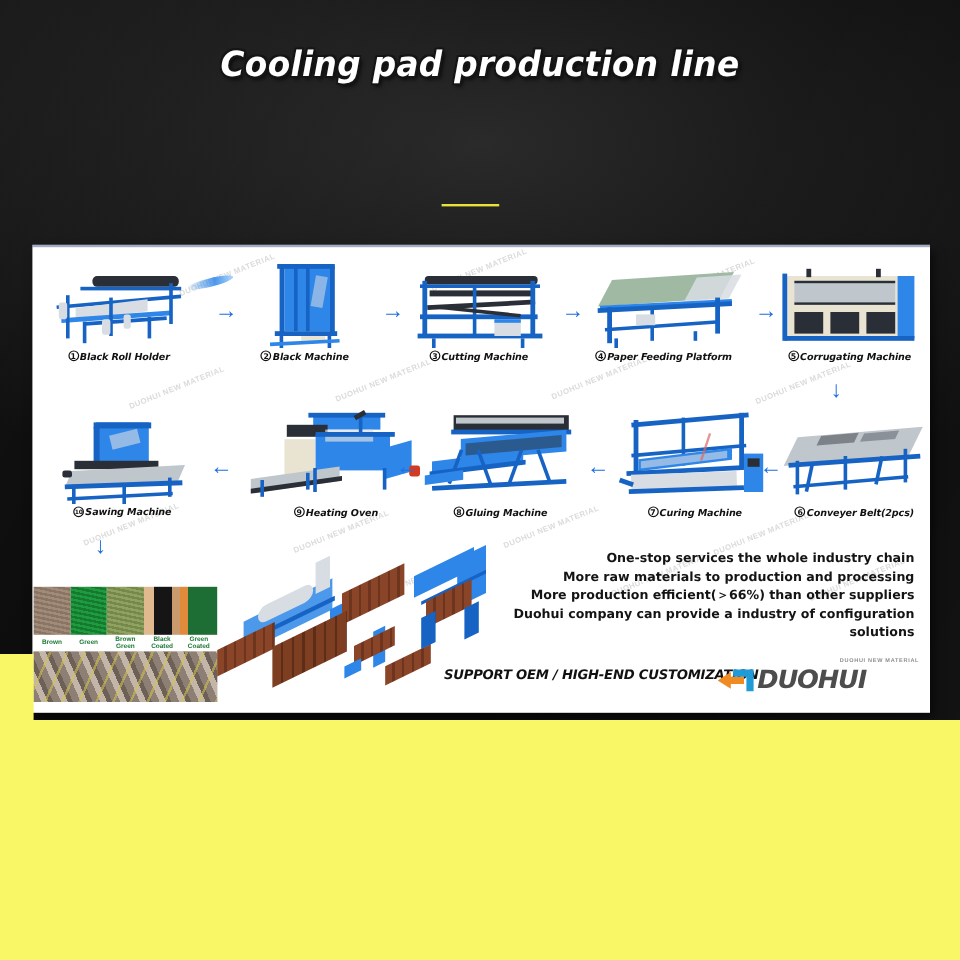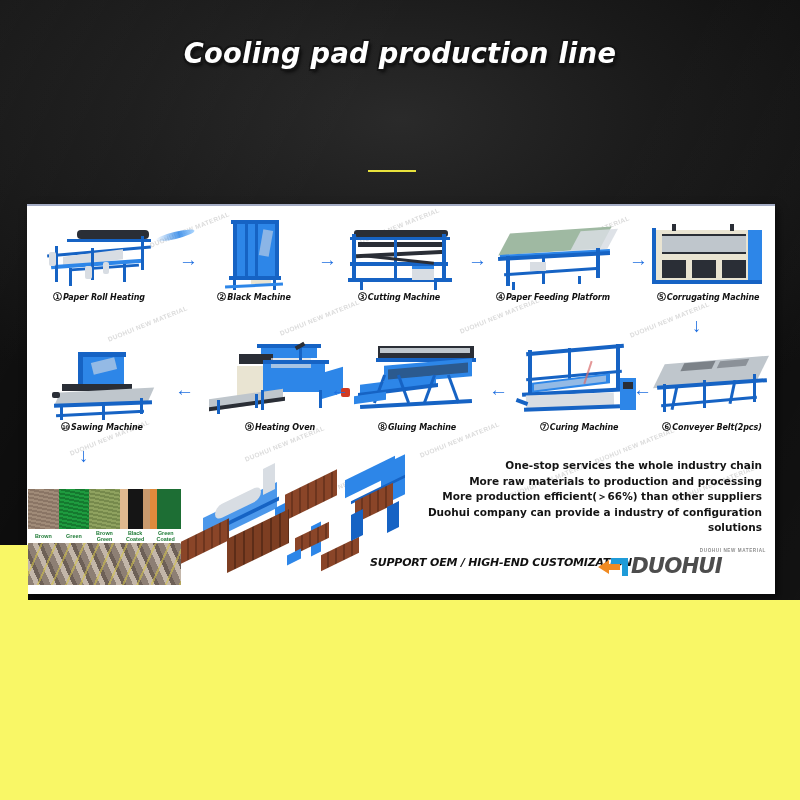--- a/index.html
+++ b/index.html
@@ -191,21 +191,21 @@
           <div class="bar" style="left:100px;top:14px;width:3px;height:34px;"></div>
           <div class="bar" style="left:50px;top:26px;width:3px;height:32px;"></div>
           <div class="bar" style="left:30px;top:44px;width:68px;height:3px;transform:rotate(-4deg);"></div>
           <div class="bar" style="left:28px;top:46px;width:3px;height:18px;"></div>
           <div class="bar" style="left:82px;top:42px;width:3px;height:18px;"></div>
           <div class="lite" style="left:8px;top:30px;width:7px;height:14px;border-radius:2px;"></div>
           <div class="lite" style="left:44px;top:44px;width:7px;height:13px;border-radius:2px;"></div>
           <div class="lite" style="left:62px;top:40px;width:6px;height:12px;border-radius:2px;"></div>
         </div>
       </div>
-      <div class="cap"><span class="num">1</span><span>Paper Roll Heating</span></div>
+      <div class="cap"><span class="num">1</span><span>Black Roll Holder</span></div>
     </div>
     <div class="arrow" style="left:152px;top:46px;">→</div>
 
     <div class="cell" style="left:172px;top:14px;width:110px;">
       <div class="pic" style="height:74px;">
         <div class="mch" style="width:62px;height:74px;position:relative;">
           <div class="bar2" style="left:14px;top:4px;width:40px;height:54px;"></div>
           <div class="bar" style="left:10px;top:2px;width:4px;height:60px;"></div>
           <div class="bar" style="left:22px;top:2px;width:3px;height:56px;"></div>
           <div class="bar" style="left:32px;top:2px;width:3px;height:56px;"></div>

